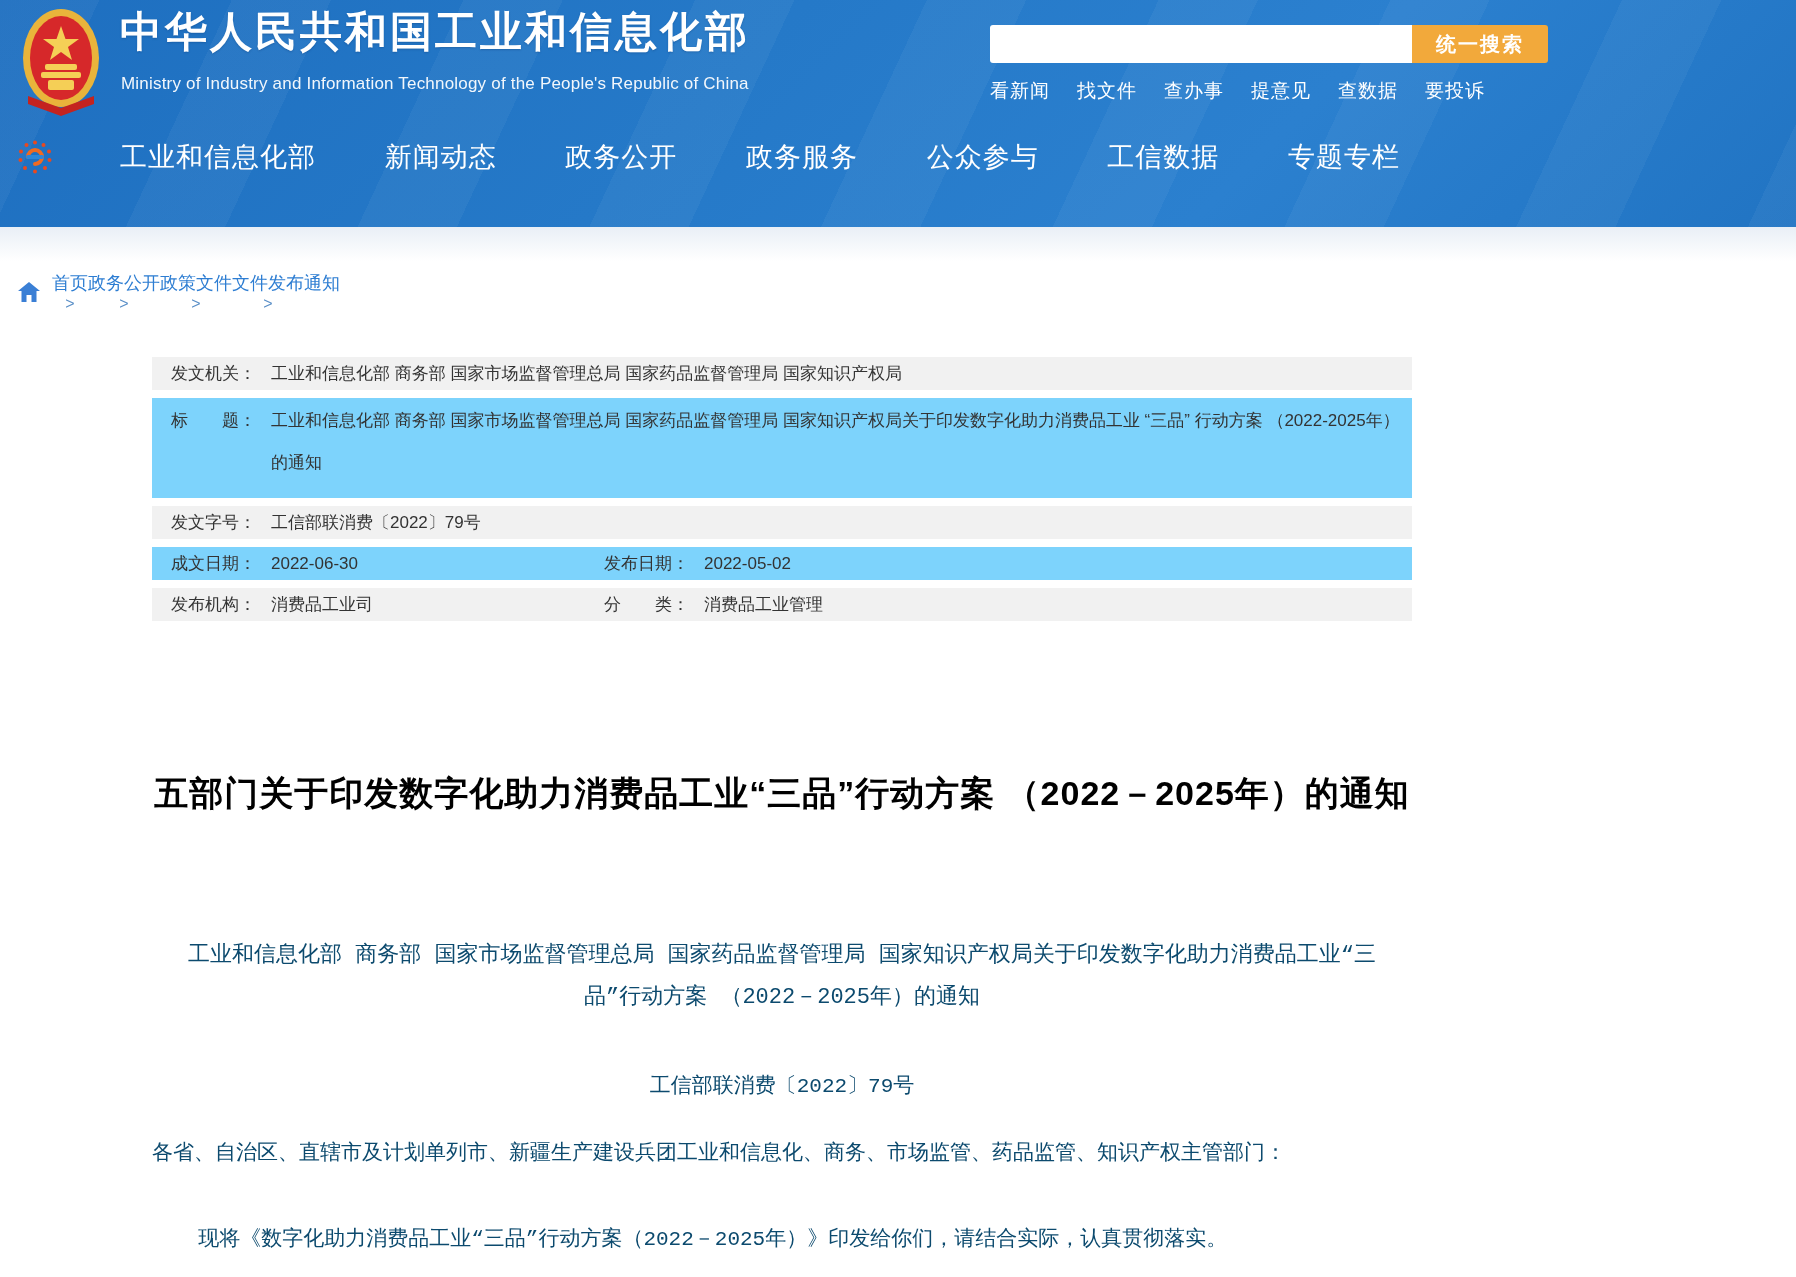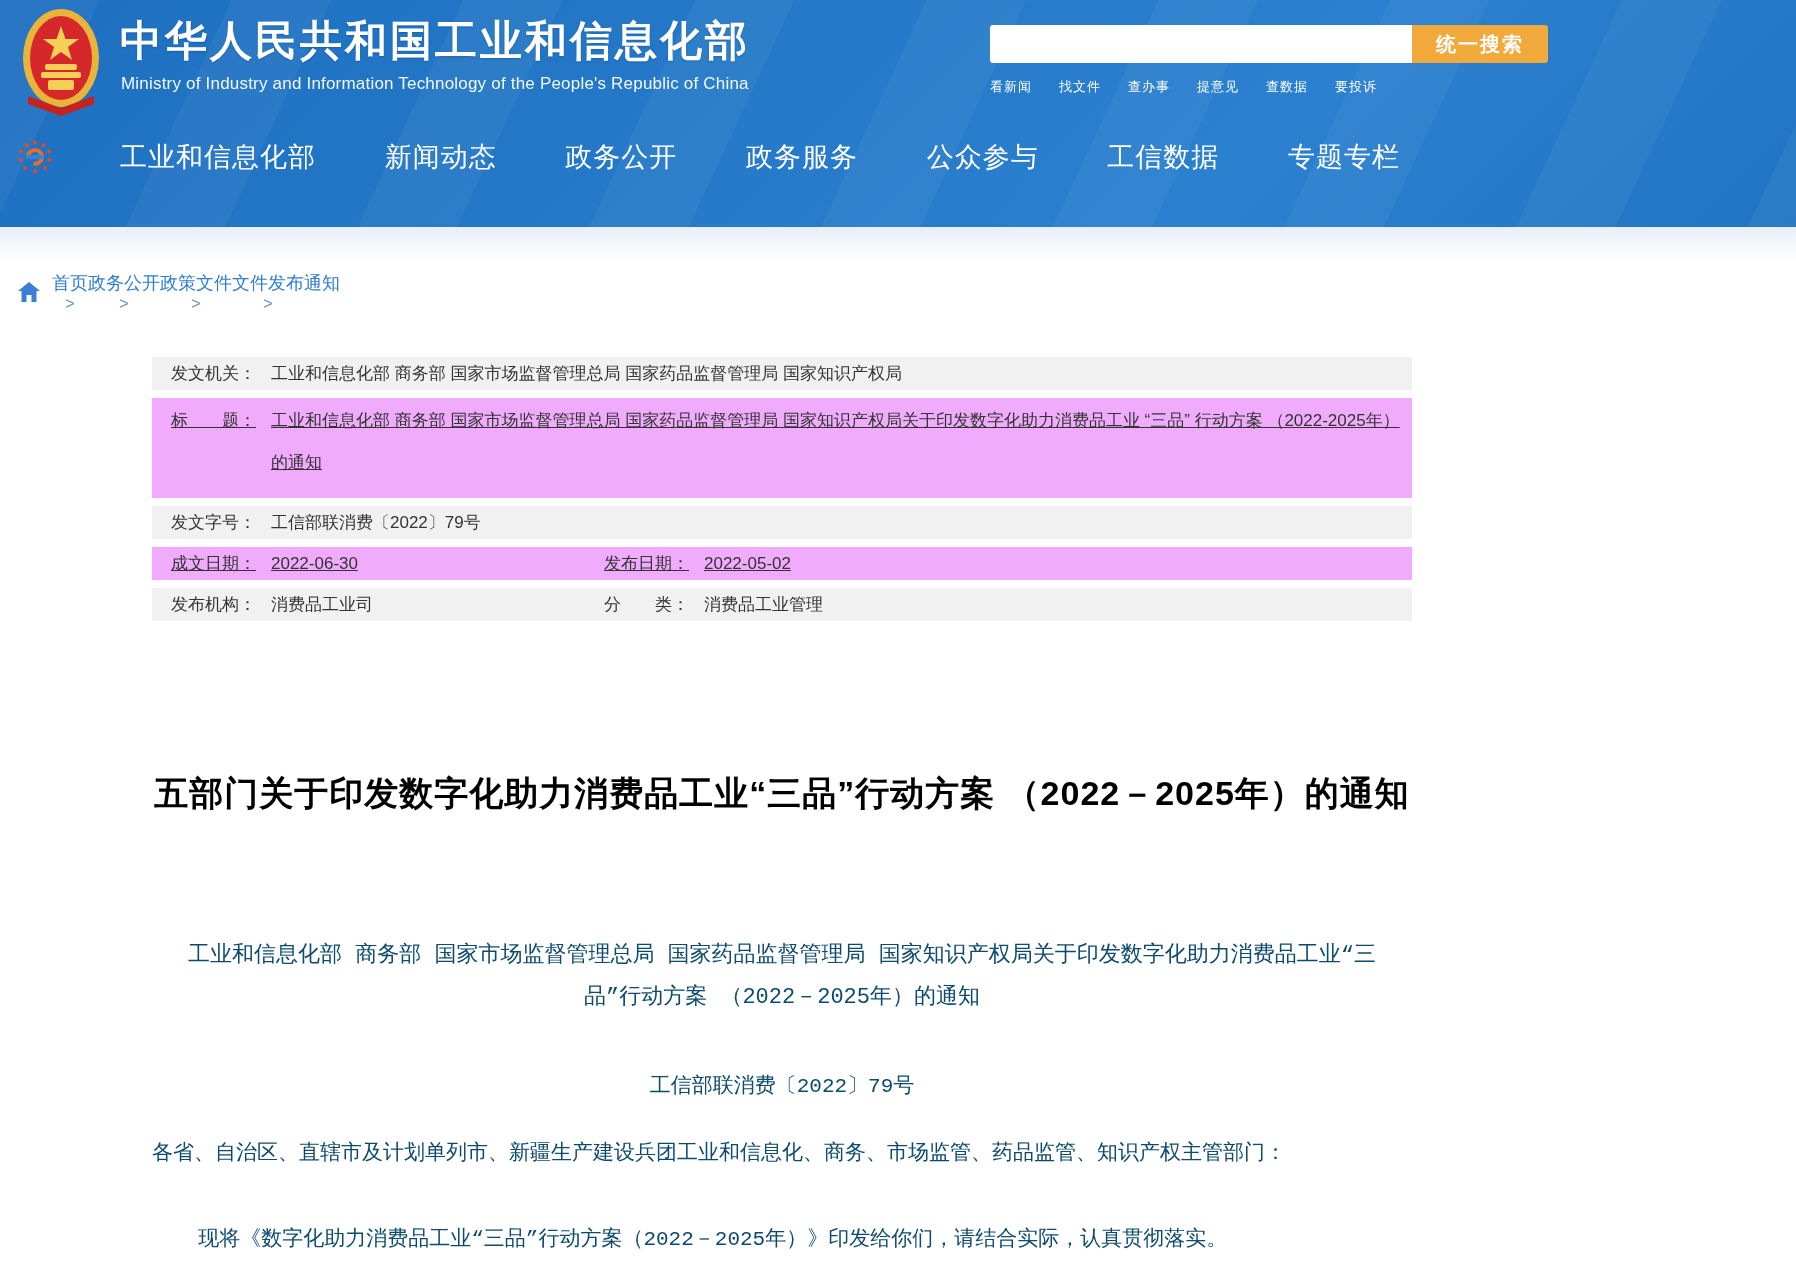--- a/index.html
+++ b/index.html
@@ -5,33 +5,33 @@
   * { margin:0; padding:0; box-sizing:border-box; }
   html,body { width:1796px; height:1277px; overflow:hidden; background:#fff;
     font-family:"Liberation Sans","DejaVu Sans",sans-serif; }
 
   
   .site-header { position:relative; width:1796px; height:227px;
     background:linear-gradient(135deg,#1e6fc0 0%, #2579c8 40%, #2b80cf 70%, #2174c3 100%); }
   .site-header::after { content:""; position:absolute; inset:0; pointer-events:none;
     background:repeating-linear-gradient(115deg, rgba(255,255,255,0.045) 0 90px, rgba(255,255,255,0) 90px 210px); }
   .emblem { position:absolute; left:22px; top:8px; width:78px; height:108px; z-index:2; }
-  .site-title { position:absolute; left:120px; top:13px; color:#fff; font-size:42px;
+  .site-title { position:absolute; left:120px; top:4px; color:#fff; font-size:42px;
     font-weight:bold; letter-spacing:3px; z-index:2; text-shadow:0 1px 2px rgba(0,40,90,.25); }
   .site-subtitle { position:absolute; left:121px; top:74px; color:#f2f7fc; font-size:17px;
     letter-spacing:.2px; z-index:2; }
 
   .search-wrap { position:absolute; left:990px; top:25px; height:38px; width:558px; z-index:3; display:flex;border-radius:8px; }
   .search-input { width:422px; height:38px; border:none; outline:none; background:#fff;
     border-radius:3px 0 0 3px; font-size:18px; padding:0 12px; }
   .search-btn { width:136px; height:38px; border:none; background:#f2a93b; color:#fff;
     font-size:20px; font-weight:bold; letter-spacing:2px; border-radius:0 3px 3px 0; cursor:pointer;
     font-family:inherit; }
   .quick-links { position:absolute; left:990px; top:78px; width:560px; display:flex; gap:27px; z-index:3; }
-  .quick-link { color:#fff; font-size:13px; text-decoration:none; letter-spacing:1px; }
+  .quick-link { color:#fff; font-size:19px; text-decoration:none; letter-spacing:1px; }
 
   .main-nav { position:absolute; left:0; top:124px; width:1668px; height:66px; z-index:3;
     display:flex; align-items:center; }
   .nav-logo { margin-left:18px; width:34px; height:34px; flex:0 0 auto; }
   .nav-list { flex:1; display:flex; justify-content:space-between;
     margin-left:68px; margin-right:268px; }
   .nav-item { color:#fff; font-size:27px; letter-spacing:1px; text-decoration:none; }
 
   
   .page-top-fade { width:1796px; height:34px;
@@ -42,21 +42,21 @@
   .crumb a, .crumb span.lbl { color:#2d7dd2; font-size:18px; text-decoration:none; }
   .crumb .sep { color:#5a8fc7; font-size:16px; margin:0 10px; }
   .crumb:last-of-type .sep { display:none; }
 
   
   .content { width:1260px; margin-left:152px; }
   .meta-table { margin-top:50px; font-size:17px; color:#333; }
   .meta-row { display:flex; min-height:33px; align-items:flex-start; padding:6px 0 6px 19px;
     margin-bottom:8px; line-height:21px; }
   .meta-row.gray { background:#f1f1f1; }
-  .meta-row.white { background:#f0abfc;text-decoration:underline; }
+  .meta-row.white { background:#7dd3fc; }
   .meta-label { flex:0 0 100px; white-space:pre; }
   .meta-value { flex:1; }
   .meta-row.title-row { line-height:42px; padding-top:2px; padding-bottom:14px; }
   .half { display:flex; flex:0 0 433px; }
   .half.second { flex:1; }
 
   
   .article-title { margin-top:150px; text-align:center; font-size:34px; font-weight:bold;
     color:#000; letter-spacing:1px; }
   .doc-serif { font-family:Liberation Mono, monospace; color:#0c4a6e; }

